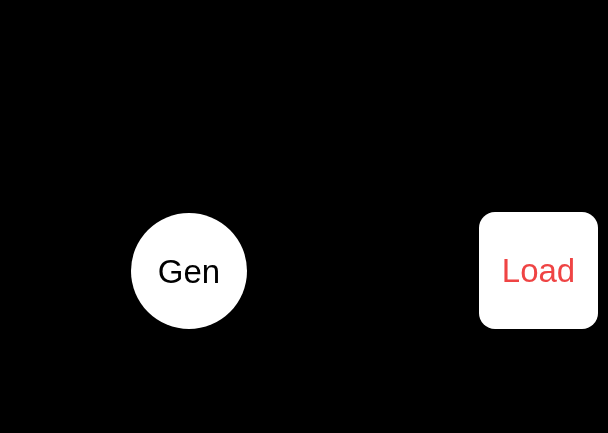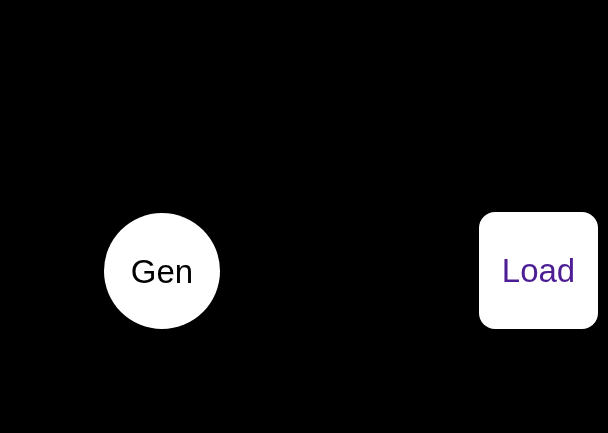--- a/index.html
+++ b/index.html
@@ -20,21 +20,21 @@
     display: flex;
     align-items: center;
     justify-content: center;
     background: #ffffff;
     color: #000000;
     font-size: 33px;
     line-height: 1;
     box-sizing: border-box;
   }
   .node-gen {
-    left: 104px;
+    left: 131px;
     top: 213px;
     width: 116px;
     height: 116px;
     border-radius: 50%;
   }
   .node-load {
     left: 479px;
     top: 212px;
     width: 119px;
     height: 117px;
@@ -47,16 +47,16 @@
 </head>
 <body>
 
 <div class="canvas" style="background-color: rgb(0, 0, 0);">
 
   <div class="node node-gen" style="background-color: rgb(255, 255, 255);">
     <span class="node-label" style="color: rgb(0, 0, 0);">Gen</span>
   </div>
 
   <div class="node node-load" style="background-color: rgb(255, 255, 255);">
-    <span class="node-label" style="color: #4c1d95;">Load</span>
+    <span class="node-label" style="color: #ef4444;">Load</span>
   </div>
 
 </div>
 
 </body></html>

